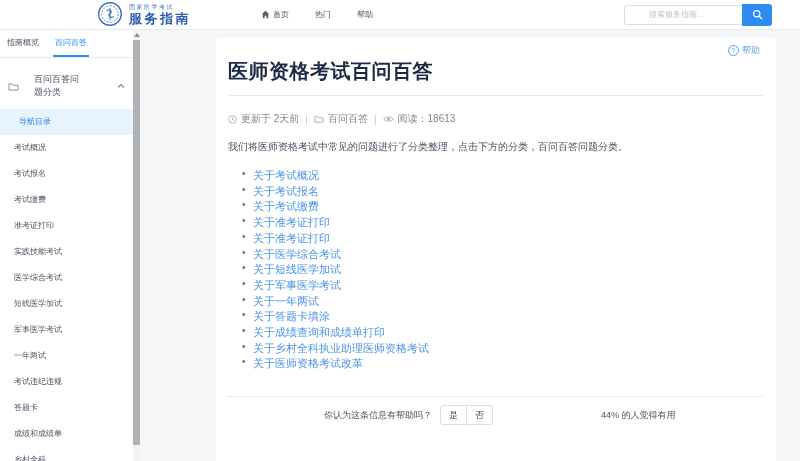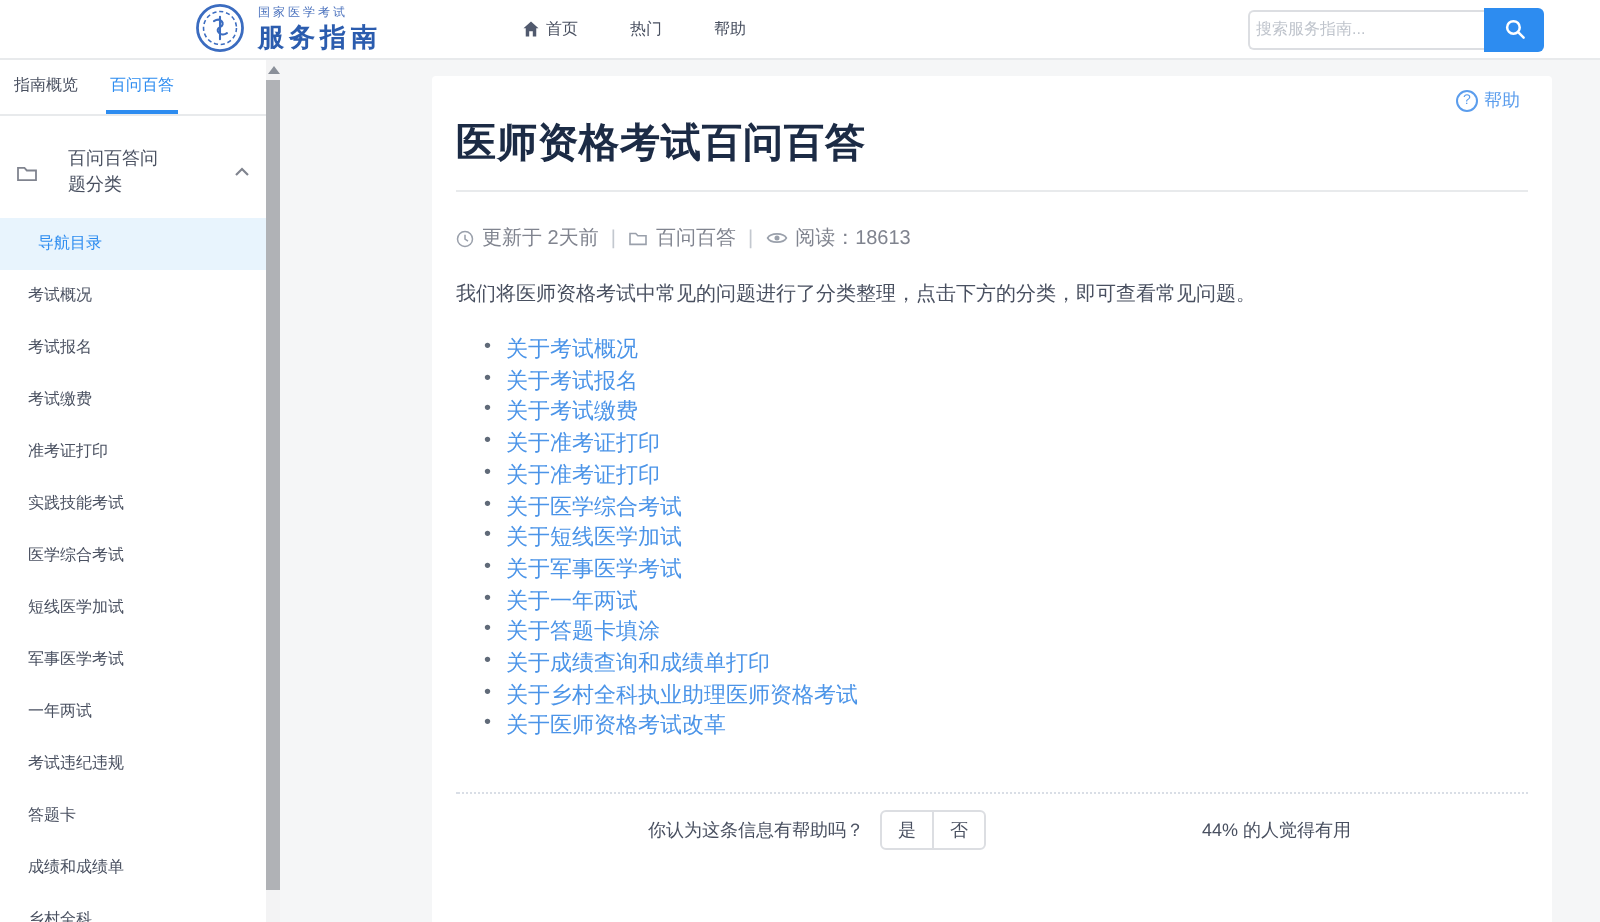--- a/index.html
+++ b/index.html
@@ -11,21 +11,21 @@
             border-bottom:1px solid #e8eaec; display:flex; align-items:center; z-index:5; }
   .logo { display:flex; align-items:center; margin-left:97px; gap:6px; cursor:pointer; }
   .emblem { width:26px; height:26px; margin-top:-2px; }
   .logo-col { display:flex; flex-direction:column; line-height:1; }
   .logo-sub { font-size:6px; color:#4a71bd; letter-spacing:1.5px; margin-bottom:2px; white-space:nowrap; }
   .logo-main { font-size:13px; font-weight:bold; color:#2b5cae; letter-spacing:2.5px; white-space:nowrap; }
   .topnav { display:flex; align-items:center; margin-left:70px; gap:26px; font-size:8px; }
   .topnav .nav-item { display:flex; align-items:center; gap:3px; color:#495060; cursor:pointer; }
   .search-wrap { margin-left:auto; margin-right:28px; display:flex; align-items:center; }
   .search-input { width:118px; height:20px; border:1px solid #dcdee2; border-right:none;
-                  border-radius:3px 0 0 3px; font-size:8px; padding:0 3px; color:#495060; outline:none;
+                  border-radius:3px 0 0 3px; font-size:8px; padding:0 24px; color:#495060; outline:none;
                   font-family:"Liberation Sans", sans-serif; }
   .search-input::placeholder { color:#bfc4cc; }
   .search-btn { width:30px; height:22px; background:#2d8cf0; border:none; border-radius:0 3px 3px 0;
                 display:flex; align-items:center; justify-content:center; cursor:pointer; }
 
   
   .sidebar { position:absolute; top:30px; left:0; width:133px; bottom:0; background:#fff; }
   .side-tabs { height:28px; display:flex; align-items:stretch; padding-left:5px; gap:12px;
                border-bottom:1px solid #e8eaec; font-size:8px; }
   .side-tab { display:flex; align-items:center; padding:0 2px; color:#495060; cursor:pointer;
@@ -192,21 +192,21 @@
     <span>
       <svg width="11" height="8" viewBox="0 0 14 10">
           <path d="M1 5 C3 1.5 11 1.5 13 5 C11 8.5 3 8.5 1 5 Z" fill="none" stroke="#9aa0ab" stroke-width="1"></path>
           <circle cx="7" cy="5" r="1.6" fill="#9aa0ab"></circle>
         </svg>
     </span>
     <span>阅读：18613</span>
   </div>
 
 
-  <p class="intro">我们将医师资格考试中常见的问题进行了分类整理，点击下方的分类，即可查看常见问题。</p>
+  <p class="intro">我们将医师资格考试中常见的问题进行了分类整理，点击下方的分类，百问百答问题分类。</p>
 
   <ul class="link-list">
 
   <li class="link-item">
         <a class="cat-link">关于考试概况</a>
       </li>
       <li class="link-item">
         <a class="cat-link">关于考试报名</a>
       </li>
       <li class="link-item">

